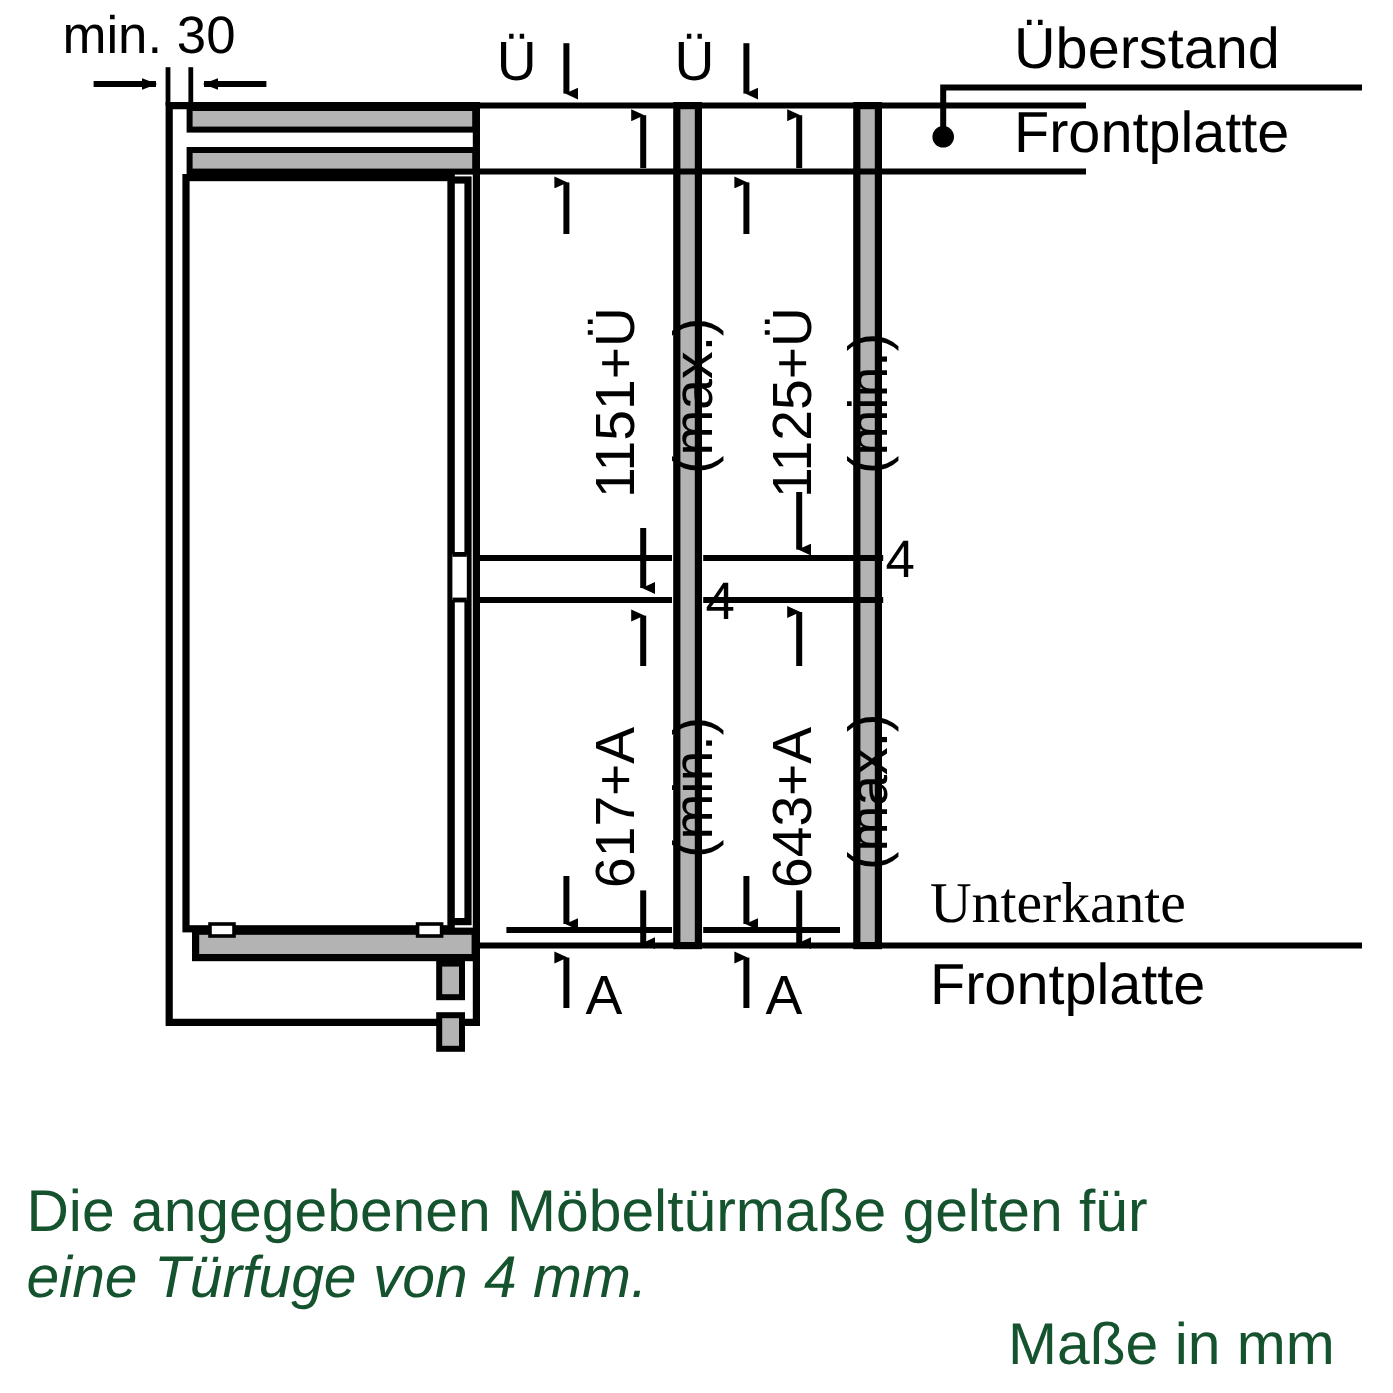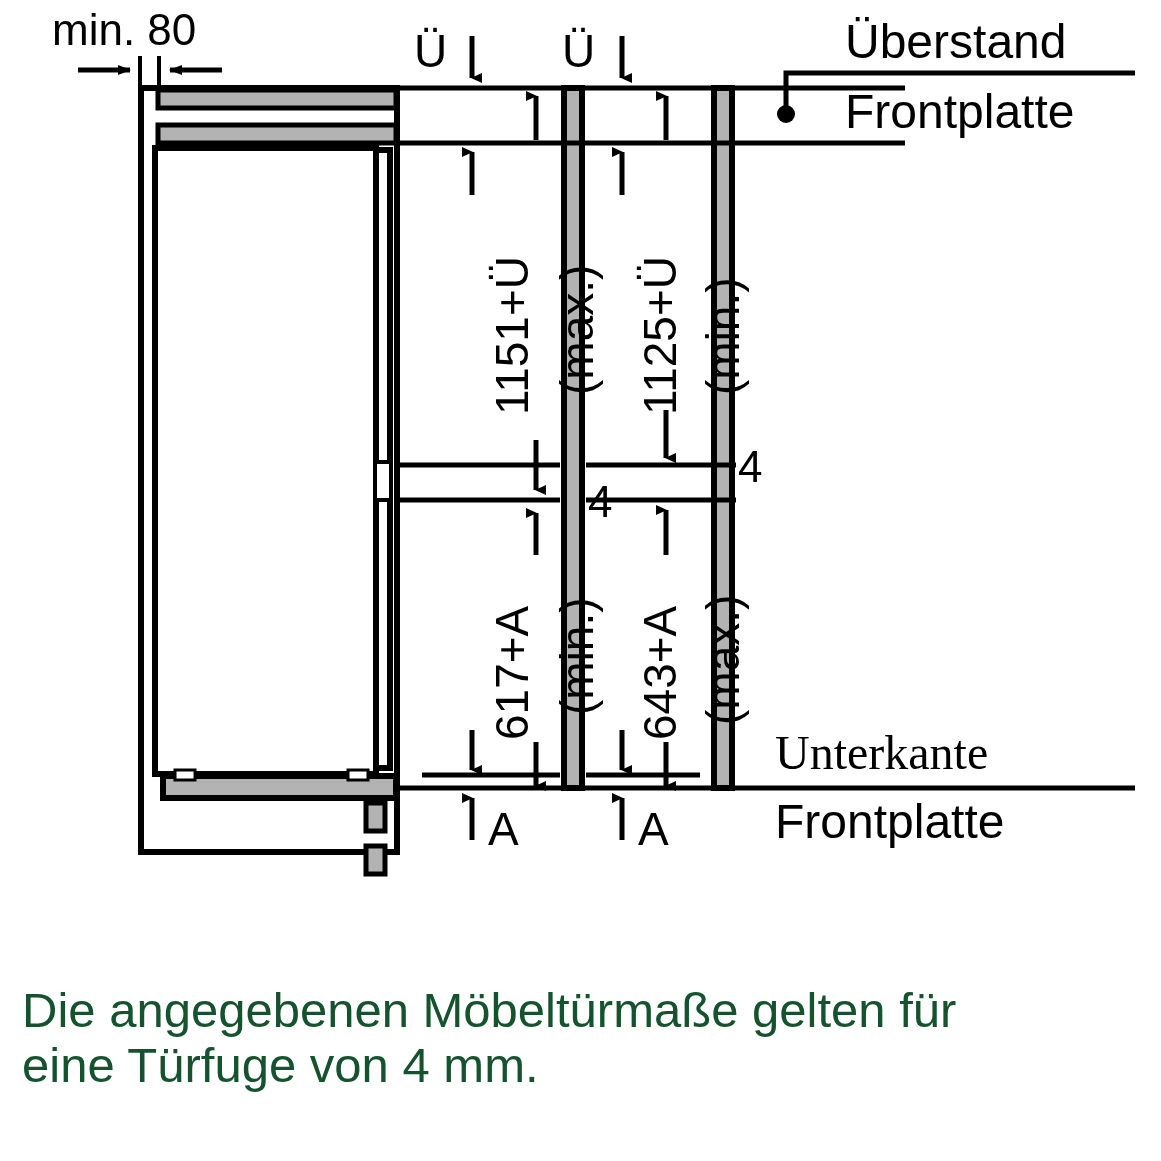--- a/index.html
+++ b/index.html
@@ -147,21 +147,21 @@
     </g>
 
     <g stroke="#000" stroke-width="5">
       <line x1="622" y1="730" x2="622" y2="770" marker-end="url(#arrDown)"></line>
       <line x1="622" y1="840" x2="622" y2="798" marker-end="url(#arrUp)"></line>
       <line x1="666" y1="555" x2="666" y2="510" marker-end="url(#arrUp)"></line>
       <line x1="666" y1="742" x2="666" y2="786" marker-end="url(#arrDown)"></line>
     </g>
   </svg>
 
-  <div class="lbl" style="left:52px; top:8px; font-size:44px;">min. 80</div>
+  <div class="lbl" style="left:52px; top:8px; font-size:44px;">min. 30</div>
 
   <div class="lbl" style="left:414px; top:28px; font-size:46px;">Ü</div>
 
   <div class="lbl" style="left:562px; top:28px; font-size:46px;">Ü</div>
 
   <div class="lbl" style="left:845px; top:18px; font-size:48px;">Überstand</div>
 
   <div class="lbl" style="left:845px; top:88px; font-size:48px;">Frontplatte</div>
 
   <div class="lbl vert" style="left:489px; top:415px; font-size:46px;">1151+Ü</div>
@@ -179,16 +179,17 @@
   <div class="lbl" style="left:588px; top:480px; font-size:44px;">4</div>
   <div class="lbl" style="left:738px; top:445px; font-size:44px;">4</div>
 
   <div class="lbl" style="left:488px; top:806px; font-size:46px;">A</div>
   <div class="lbl" style="left:638px; top:806px; font-size:46px;">A</div>
 
   <div class="lbl" style="left:775px; top:729px; font-size:48px;font-family:Liberation Serif, serif;">Unterkante</div>
   <div class="lbl" style="left:775px; top:798px; font-size:48px;">Frontplatte</div>
 
   <div class="note" style="left:22px; top:982px; font-size:49px;">Die angegebenen Möbeltürmaße gelten für</div>
-  <div class="note" style="left:22px; top:1037px; font-size:49px;">eine Türfuge von 4 mm.</div>
+  <div class="note" style="left:22px; top:1037px; font-size:49px;font-style:italic;">eine Türfuge von 4 mm.</div>
 
+  <div class="note" style="left:840px; top:1093px; font-size:49px;">Maße in mm</div>
 
 </div>
 
 </body></html>

